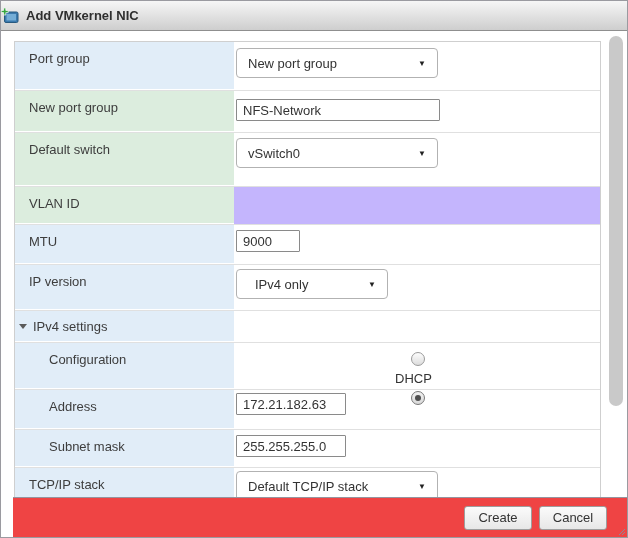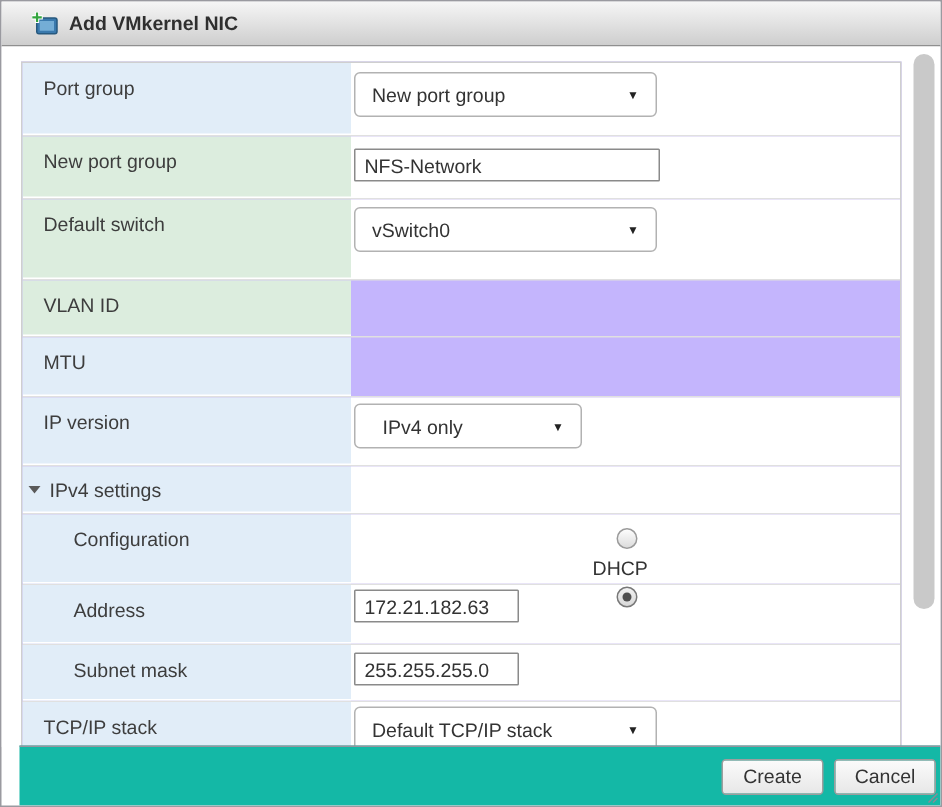--- a/index.html
+++ b/index.html
@@ -6,21 +6,21 @@
   html,body { width:628px; height:538px; }
   body { font-family:"Liberation Sans", sans-serif; font-size:13px; color:#3d3d3d; }
 
   .window { position:relative; width:628px; height:538px; border:1px solid #9a9aa0;
             background:#fff; overflow:hidden; }
 
   
   .titlebar { position:absolute; top:0; left:0; right:0; height:30px;
               background:linear-gradient(#f6f6f6,#cecece);
               border-bottom:1px solid #8f8f8f;
-              display:flex; align-items:center; padding-left:20px; gap:7px; }
+              display:flex; align-items:center; padding-left:0; gap:7px; }
   .titlebar .title { font-weight:bold; font-size:13px; color:#2f2f2f; }
 
   
   .content { position:absolute; top:30px; left:0; right:0; height:467px;
              background:#fff; overflow:hidden; }
 
   .form-table { position:absolute; top:10px; left:13px; width:587px;
                 border:1px solid #cfcfcf; background:#c4b5fd; }
 
   .row { display:flex; border-bottom:1px solid #e0e0e0; }
@@ -55,23 +55,23 @@
   .radio.checked::after { content:""; position:absolute; left:3px; top:3px; width:6px; height:6px;
            border-radius:50%; background:#4f4f4f; }
   .radio-label { color:#333; margin-right:9px; }
 
   
   .scrollbar-track { position:absolute; top:0; right:0; width:20px; height:467px; background:transparent; }
   .scrollbar-thumb { position:absolute; top:5px; right:4px; width:14px; height:370px;
                      background:#c9c9c9; border-radius:7px; }
 
   
-  .footer { position:absolute; left:12px; right:0; bottom:0; height:40px; background:#14b8a6;
+  .footer { position:absolute; left:12px; right:0; bottom:0; height:40px; background:#ef4444;
             border-top:1px solid #95949e; display:flex; align-items:center;
-            justify-content:flex-end; gap:7px; padding-right:3px; }
+            justify-content:flex-end; gap:7px; padding-right:20px; }
   .btn { width:68px; height:24px; border:1px solid #9e9e9e; border-radius:3px;
          background:linear-gradient(#fbfbfb,#e7e7e7); font-family:"Liberation Sans", sans-serif;
          font-size:13px; color:#333; text-align:center; line-height:22px; cursor:pointer; }
   .grip { position:absolute; right:1px; bottom:1px; width:9px; height:9px; }
 </style>
 </head>
 <body>
 
 <div class="window">
 
@@ -113,20 +113,23 @@
           </div>
         </div>
       </div>
 
       <div class="row" style="height:38px;gap:42px;">
         <div class="cell-label bg-green">VLAN ID</div>
       </div>
 
       <div class="row" style="height:40px;">
         <div class="cell-label bg-blue">MTU</div>
+        <div class="cell-control">
+          <input class="text w64" style="margin-top: 5px;" value="9000">
+        </div>
       </div>
 
       <div class="row" style="height:46px;">
         <div class="cell-label bg-blue">IP version</div>
         <div class="cell-control">
           <div class="select w152" style="margin-top:4px;">
             <span>IPv4 only</span>
             <span class="arrow">▼</span>
           </div>
         </div>

